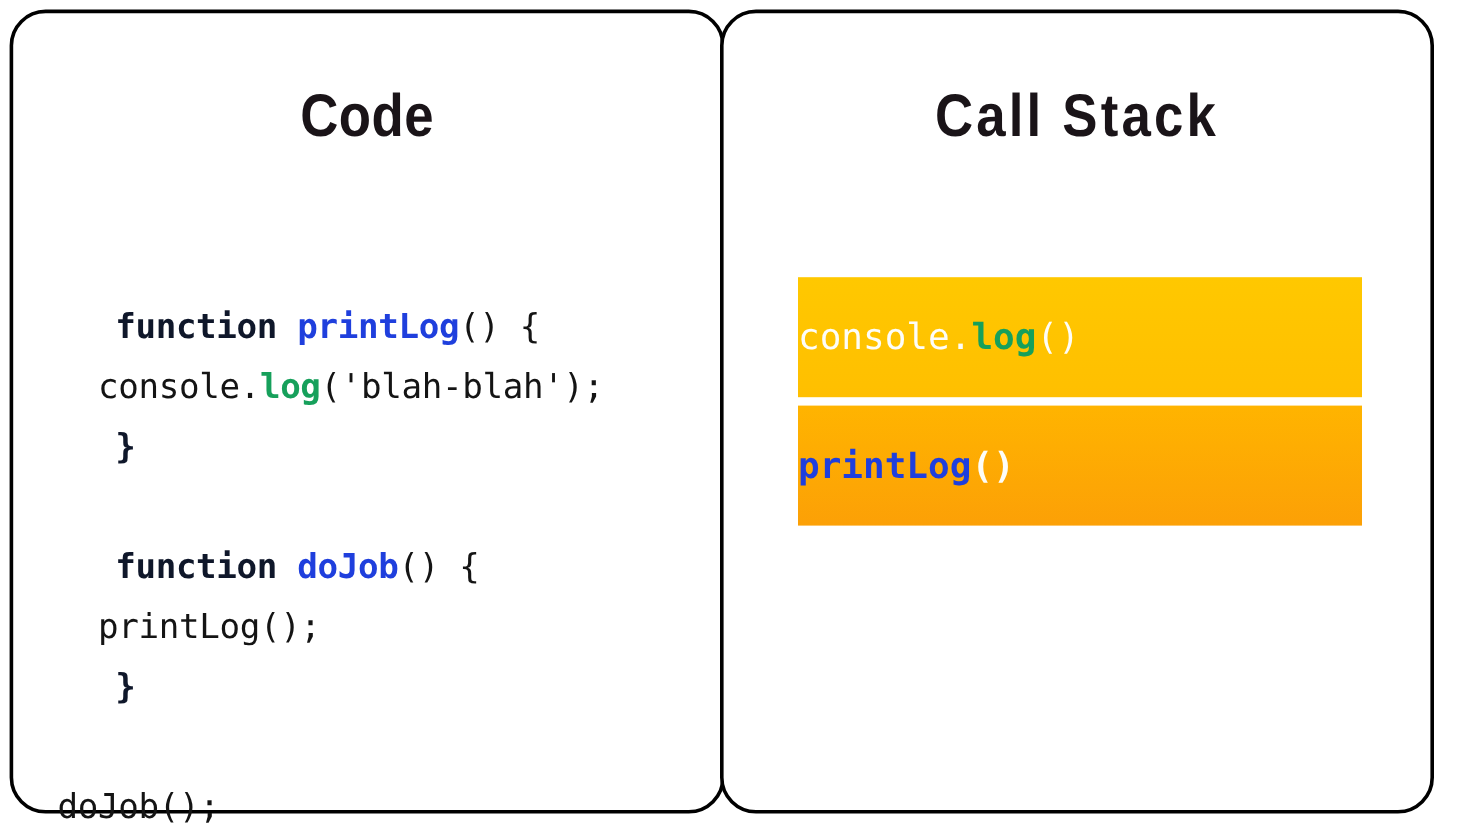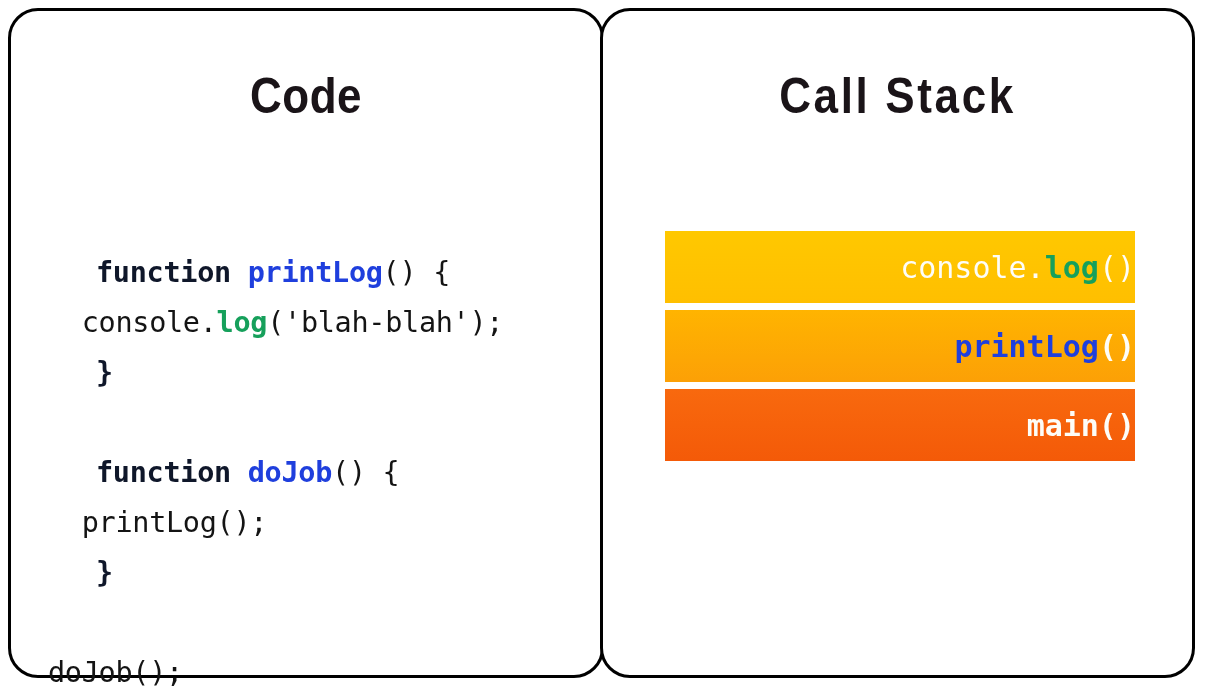--- a/index.html
+++ b/index.html
@@ -90,25 +90,25 @@
   
   .stack {
     position: absolute;
     left: 62px;
     top: 220px;
     width: 470px;
   }
 
   .frame {
     position: relative;
-    height: 72px;
+    height: 100px;
     margin-bottom: 7px;
     display: flex;
     align-items: center;
-    justify-content: flex-end;
+    justify-content: flex-start;
     font-family: "DejaVu Sans Mono", "Liberation Mono", monospace;
     font-size: 30px;
     letter-spacing: 0px;
     overflow: hidden;
   }
 
   .frame:last-child { margin-bottom: 0; }
 
   #frame-0 { background: linear-gradient(to bottom, #ffc800 0%, #ffbf00 100%); }
   #frame-1 { background: linear-gradient(to bottom, #ffb400 0%, #fca006 100%); }
@@ -138,19 +138,16 @@
   <section class="panel" id="panel-callstack">
     <h2 class="panel-title" id="title-callstack">Call Stack</h2>
 
     <div class="stack" id="stack-frames">
         <div class="frame" id="frame-0">
           <span class="frame-label"><span class="f-white">console.</span><span class="f-green">log</span><span class="f-white">()</span></span>
         </div>
         <div class="frame" id="frame-1">
           <span class="frame-label"><span class="f-blue">printLog</span><span class="f-white f-bold">()</span></span>
         </div>
-        <div class="frame" id="frame-3">
-          <span class="frame-label"><span class="f-white f-bold">main()</span></span>
-        </div>
       </div>
   </section>
 
 </div>
 
 </body></html>

